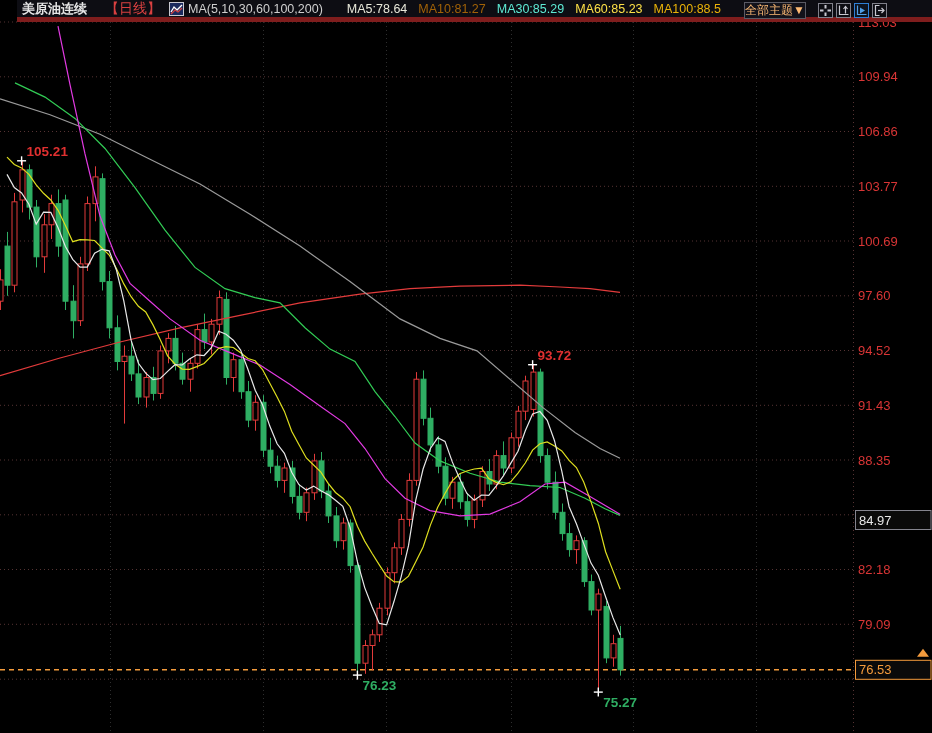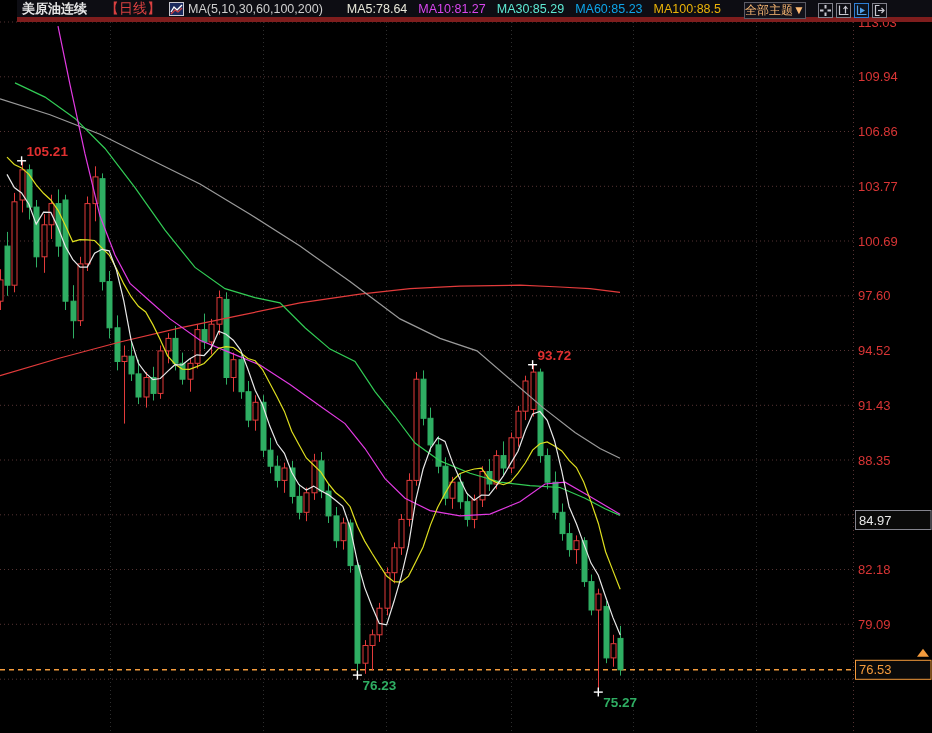--- a/index.html
+++ b/index.html
@@ -273,21 +273,21 @@
     <span class="sym-title">美原油连续</span>
     <span class="period">【日线】</span>
     <span class="chart-type-icon">
       <svg width="15" height="14" viewBox="0 0 15 14">
         <rect x="0.5" y="0.5" width="14" height="13" fill="#1a2a5e" stroke="#c8c8d0"></rect>
         <polyline points="2,10 5,5 8,8 13,3" fill="none" stroke="#ffffff" stroke-width="1.3"></polyline>
         <polyline points="2,12 6,8 9,10 13,6" fill="none" stroke="#d04040" stroke-width="1.3"></polyline>
       </svg>
     </span>
     <span class="ind-label">MA(5,10,30,60,100,200)</span>
-    <span id="ma-legend"><span class="ma-item" style="color: rgb(232, 232, 218);">MA5:78.64</span><span class="ma-item" style="color: #d946ef; text-align: right;">MA10:81.27</span><span class="ma-item" style="color: #5eead4;">MA30:85.29</span><span class="ma-item" style="color: #0ea5e9;">MA60:85.23</span><span class="ma-item" style="color: #eab308;">MA100:88.5</span></span>
+    <span id="ma-legend"><span class="ma-item" style="color: rgb(232, 232, 218);">MA5:78.64</span><span class="ma-item" style="color: #a16207; text-align: right;">MA10:81.27</span><span class="ma-item" style="color: #5eead4;">MA30:85.29</span><span class="ma-item" style="color: #fde047;">MA60:85.23</span><span class="ma-item" style="color: #eab308;">MA100:88.5</span></span>
 
     <span class="topbar-right">
       <button class="theme-btn">全部主题▼</button>
       <button class="tool-btn" title="">
         <svg width="11" height="11" viewBox="0 0 11 11">
           <g stroke="#c8c8d0" stroke-width="2">
               <line x1="5.5" y1="0" x2="5.5" y2="3.5"></line>
               <line x1="5.5" y1="7.5" x2="5.5" y2="11"></line>
               <line x1="0" y1="5.5" x2="3.5" y2="5.5"></line>
               <line x1="7.5" y1="5.5" x2="11" y2="5.5"></line>

